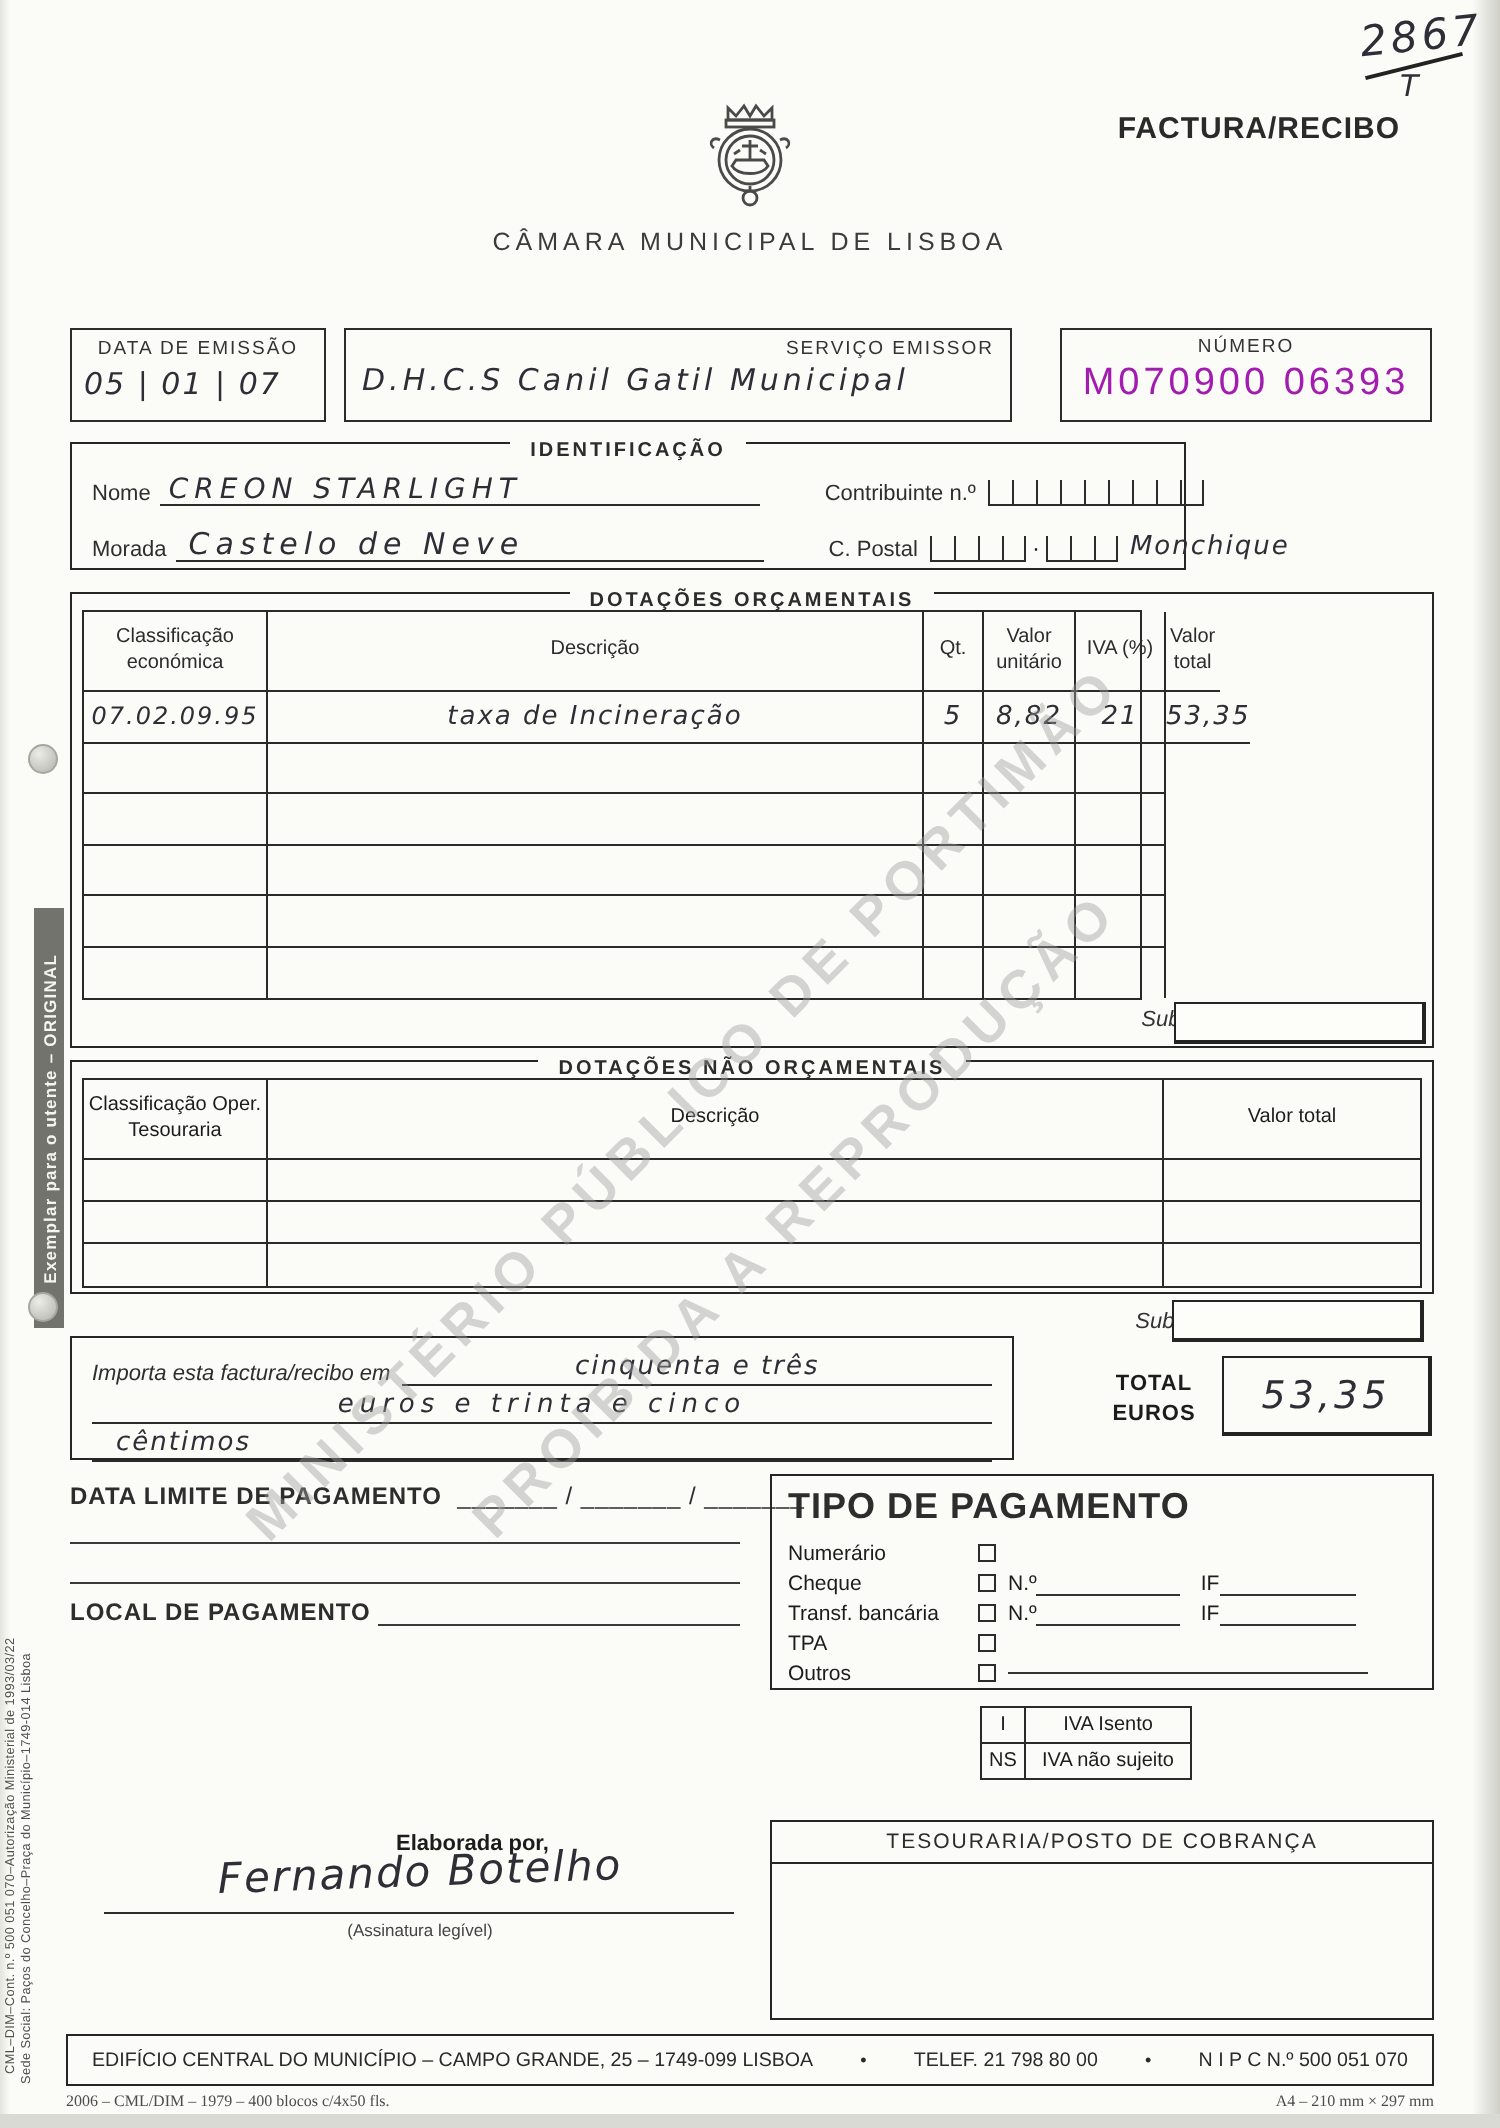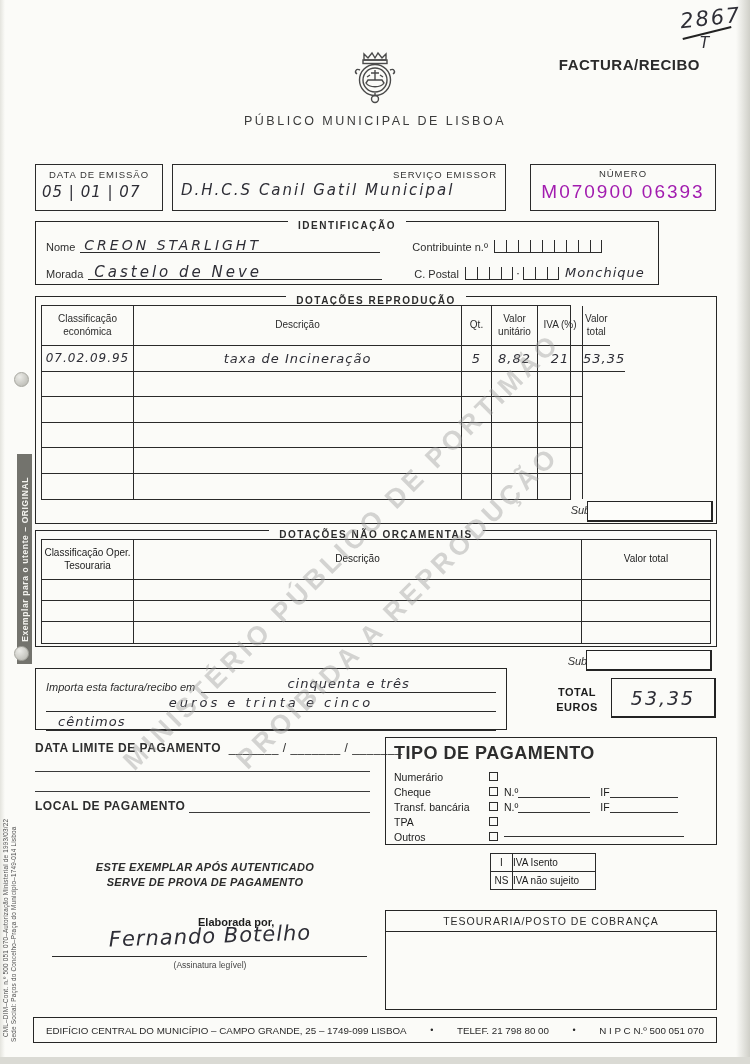--- a/index.html
+++ b/index.html
@@ -41,21 +41,21 @@
   #service-box { left:172px; top:164px; width:334px; height:47px; padding:4px 8px; }
   #numero-box { left:530px; top:164px; width:186px; height:47px; text-align:center; padding-top:3px; }
   #numero-box .val { font-size:19px; letter-spacing:2px; color:#a21caf; margin-top:2px; }
 
   
   .section { border:1.5px solid #262626; position:absolute; }
   .section-title { position:absolute; top:-7px; left:0; right:0; text-align:center; }
   .section-title span { background:#fbfbf8; padding:0 10px; font-size:10px; font-weight:bold; letter-spacing:1.5px; color:#2c2c2c; }
 
   
-  #ident { left:35px; top:221px; width:624px; height:64px; }
+  #ident { left:35px; top:221px; width:558px; height:64px; }
   .id-row { position:absolute; left:10px; right:8px; display:flex; align-items:flex-end; }
   .lbl { font-size:11px; color:#2e2e2e; white-space:nowrap; }
   .fill-line { border-bottom:1px solid #2b2b2b; flex:0 0 auto; display:inline-block; position:relative; }
   .comb { display:flex; }
   .comb i { width:12px; height:13px; border-left:1.2px solid #2c2c2c; border-bottom:1.2px solid #2c2c2c; }
   .comb i:last-child { border-right:1.2px solid #2c2c2c; }
 
   
   #budget { left:35px; top:296px; width:682px; height:228px; }
   .bt { position:absolute; left:5px; top:8px; width:530px; border:1.4px solid #2a2a2a; }
@@ -113,21 +113,21 @@
 
   
   .proof { position:absolute; left:70px; top:860px; width:270px; text-align:center;
     font-size:11px; font-weight:bold; font-style:italic; letter-spacing:.3px; line-height:15px; color:#2c2c2c; }
 
   
   #vat-legend { position:absolute; left:490px; top:853px; width:106px; border:1.2px solid #2a2a2a; }
   .vl-row { display:flex; }
   .vl-row + .vl-row { border-top:1px solid #2a2a2a; }
   .vl-code { width:22px; border-right:1px solid #2a2a2a; text-align:center; font-size:10px; padding:3px 0; }
-  .vl-text { flex:1; font-size:10px; padding:3px 0; }
+  .vl-text { flex:1; text-align:center; font-size:10px; padding:3px 0; }
 
   
   .elab { position:absolute; left:162px; top:916px; font-size:11px; font-weight:bold;margin-left:36px; }
   .sig { position:absolute; left:55px; top:924px; width:310px; text-align:center;
     font-size:21px; transform:rotate(-2deg); }
   .sig-line { position:absolute; left:52px; top:956px; width:315px; border-top:1.2px solid #2b2b2b; }
   .sig-hint { position:absolute; left:130px; top:960px; width:160px; text-align:center; font-size:8.5px; color:#444; }
 
   
   #treasury { left:385px; top:910px; width:332px; height:100px; border:1.6px solid #262626; }
@@ -182,21 +182,21 @@
       <circle cx="29" cy="30" r="15.5"></circle>
       <circle cx="29" cy="30" r="12"></circle>
       <path d="M20 33 C23 38 35 38 38 33 L36 30 L22 30 Z"></path>
       <path d="M29 30 L29 20 M25 23 L33 23"></path>
       <path d="M21 27 l3 -2 M37 27 l-3 -2"></path>
       <circle cx="29" cy="49" r="3.5"></circle>
       <path d="M29 45.5 L29 43"></path>
     </svg>
   </div>
 
-  <div class="org-name">PÚBLICO MUNICIPAL DE LISBOA</div>
+  <div class="org-name">CÂMARA MUNICIPAL DE LISBOA</div>
 
   <div class="box" id="date-box">
     <div class="box-label" style="text-align:center;">DATA DE EMISSÃO</div>
     <div class="hand" style="font-size:15px; margin-top:3px;">05 | 01 | 07</div>
   </div>
 
   <div class="box" id="service-box">
     <div class="box-label" style="text-align:right;">SERVIÇO EMISSOR</div>
     <div class="hand" style="font-size:15px; margin-top:1px; letter-spacing:2px;">D.H.C.S  Canil Gatil  Municipal</div>
   </div>
@@ -244,21 +244,21 @@
       <span class="comb">
         <i></i>
           <i></i>
           <i></i>
       </span>
       <span class="hand" style="font-size:13px; margin-left:6px;">Monchique</span>
     </div>
   </div>
 
   <div class="section" id="budget">
-    <div class="section-title"><span>DOTAÇÕES REPRODUÇÃO</span></div>
+    <div class="section-title"><span>DOTAÇÕES ORÇAMENTAIS</span></div>
 
     <div class="bt">
       <div class="bt-row bt-head">
         <div>Classificação económica</div>
         <div>Descrição</div>
         <div>Qt.</div>
         <div>Valor unitário</div>
         <div>IVA (%)</div>
         <div>Valor total</div>
       </div>
@@ -412,24 +412,20 @@
       <span class="opt">TPA</span>
       <span class="cb"></span>
     </div>
     <div class="pt-row">
       <span class="opt">Outros</span>
       <span class="cb"></span>
       <span class="u" style="width:180px; border-bottom:1px solid #333; display:inline-block;"></span>
     </div>
   </div>
 
-  <div class="proof">
-    <div>ESTE EXEMPLAR APÓS AUTENTICADO</div>
-    <div>SERVE DE PROVA DE PAGAMENTO</div>
-  </div>
 
   <div id="vat-legend">
     <div class="vl-row">
       <div class="vl-code">I</div>
       <div class="vl-text">IVA Isento</div>
     </div>
     <div class="vl-row">
       <div class="vl-code">NS</div>
       <div class="vl-text">IVA não sujeito</div>
     </div>
@@ -444,20 +440,24 @@
     <div class="tt">TESOURARIA/POSTO DE COBRANÇA</div>
   </div>
 
   <div class="footer-bar">
     <span>EDIFÍCIO CENTRAL DO MUNICÍPIO – CAMPO GRANDE, 25 – 1749-099 LISBOA</span>
     <span class="dot">•</span>
     <span>TELEF.  21 798 80 00</span>
     <span class="dot">•</span>
     <span>N I P C  N.º  500 051 070</span>
   </div>
+  <div class="subfooter">
+    <span>2006 – CML/DIM – 1979 – 400 blocos c/4x50 fls.</span>
+    <span>A4 – 210 mm × 297 mm</span>
+  </div>
 
   <div class="hole" style="left:14px; top:372px;"></div>
   <div class="copy-strip">
     <span>Exemplar para o utente – ORIGINAL</span>
   </div>
   <div class="hole" style="left:14px; top:646px;"></div>
 
   <span class="imprint" style="left:2px; top:757px; height:280px;">CML–DIM–Cont. n.º 500 051 070–Autorização Ministerial de 1993/03/22</span>
   <span class="imprint" style="left:10px; top:772px; height:270px;">Sede Social: Paços do Concelho–Praça do Município–1749-014 Lisboa</span>
 

